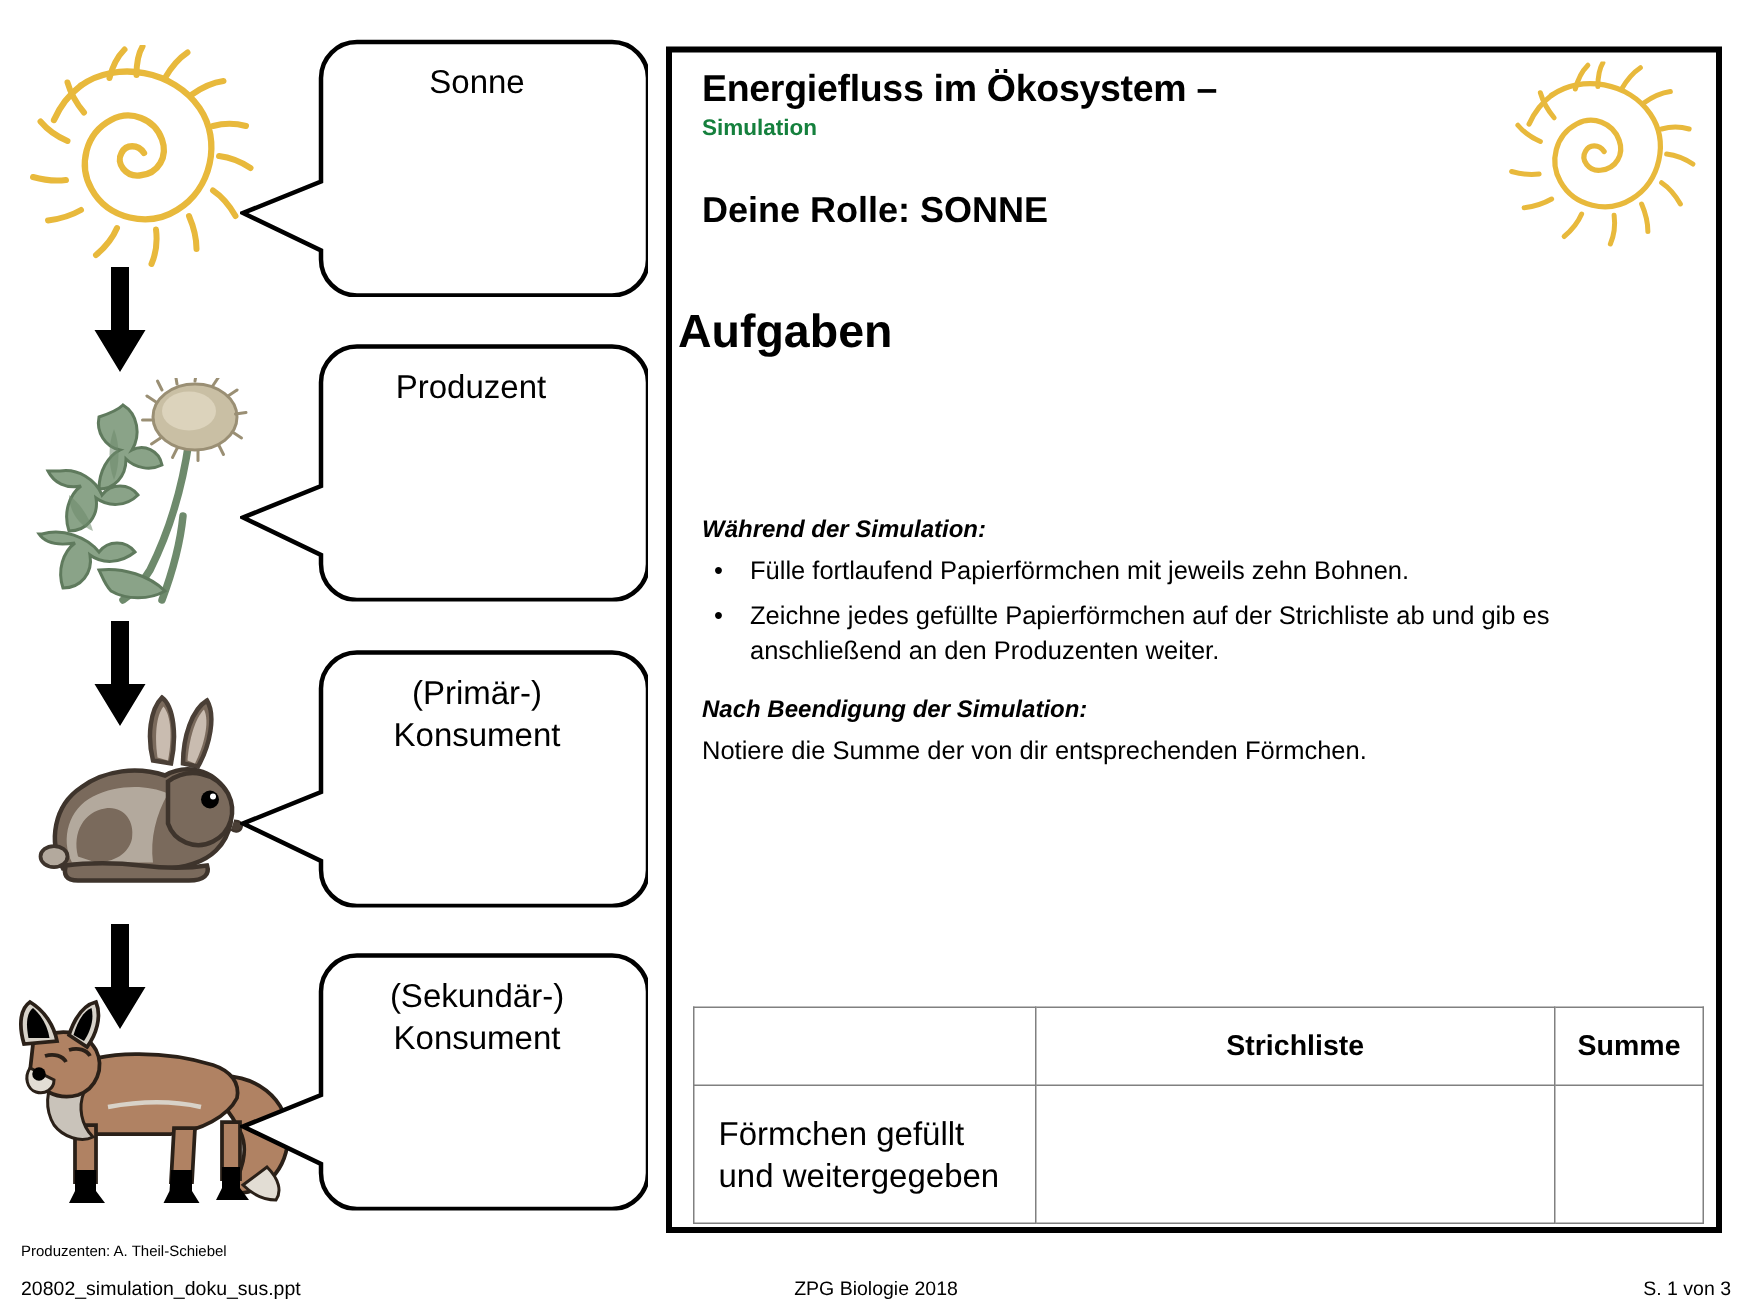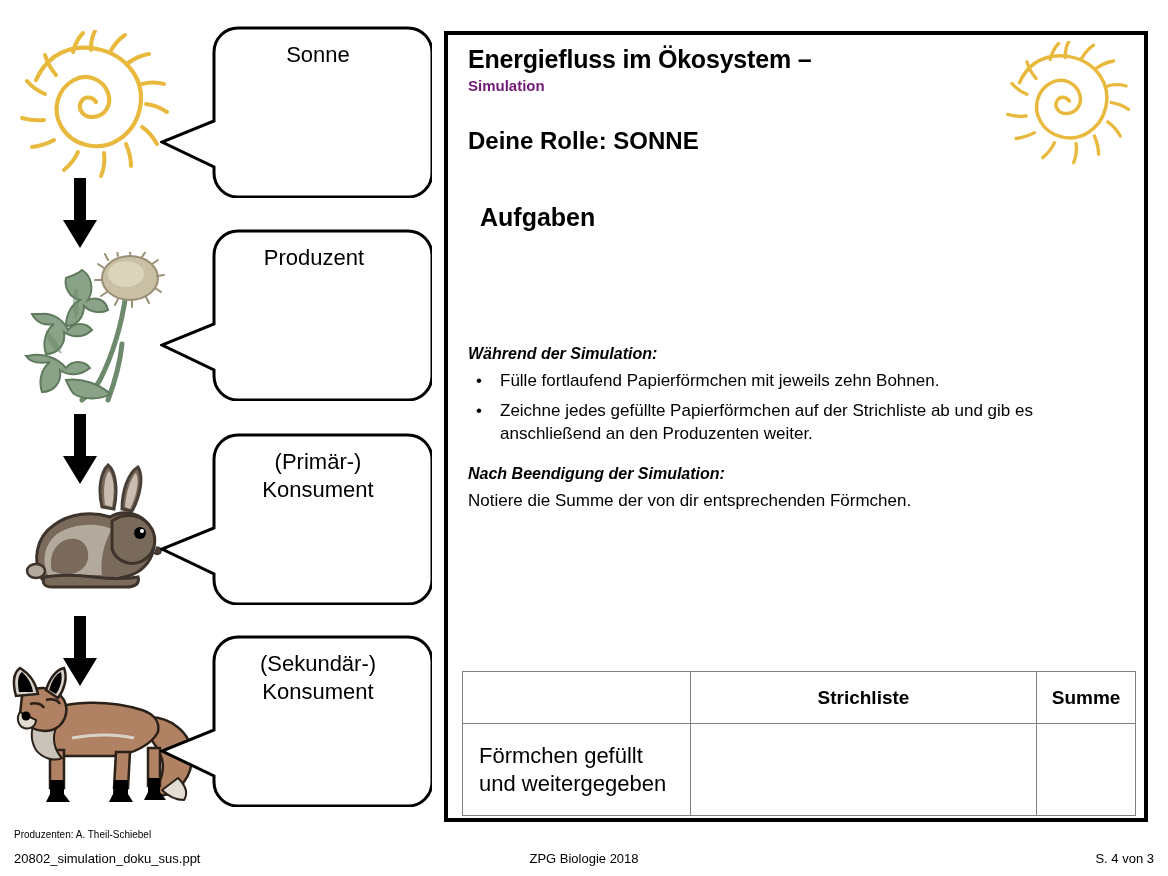--- a/index.html
+++ b/index.html
@@ -47,29 +47,29 @@
 
   .panel-sun { position: absolute; right: 10px; top: 6px; width: 130px; height: 125px; }
 
   .h-title {
     position: absolute; left: 20px; top: 10px;
     font-size: 25px; font-weight: bold; color: #000;
     letter-spacing: -0.2px;
   }
   .h-sub {
     position: absolute; left: 20px; top: 42px;
-    font-size: 15px; font-weight: bold; color: #701a75;
+    font-size: 15px; font-weight: bold; color: #15803d;
   }
   .h-role {
     position: absolute; left: 20px; top: 92px;
     font-size: 24px; font-weight: bold; color: #000;
   }
   .h-aufgaben {
-    position: absolute; left: 32px; top: 168px;
-    font-size: 25px; font-weight: bold; color: #000;
+    position: absolute; left: 4px; top: 168px;
+    font-size: 31px; font-weight: bold; color: #000;
   }
 
   .task-block { position: absolute; left: 20px; width: 616px; }
   .task-head {
     font-size: 16px; font-weight: bold; font-style: italic; color: #000;
     margin-bottom: 7px;
   }
   .task-body { font-size: 17px; color: #000; line-height: 1.32; }
 
   ul.bullets { list-style: none; margin: 0; padding: 0; }
@@ -380,16 +380,16 @@
         </tbody>
       </table>
 
     </div>
   </div>
 
   <div class="credit">Produzenten: A. Theil-Schiebel</div>
   <div class="footer-row">
     <div class="footer-mid">ZPG Biologie 2018</div>
     <div class="footer-left">20802_simulation_doku_sus.ppt</div>
-    <div class="footer-right">S. 4 von 3</div>
+    <div class="footer-right">S. 1 von 3</div>
   </div>
 
 </div>
 
 </body></html>

